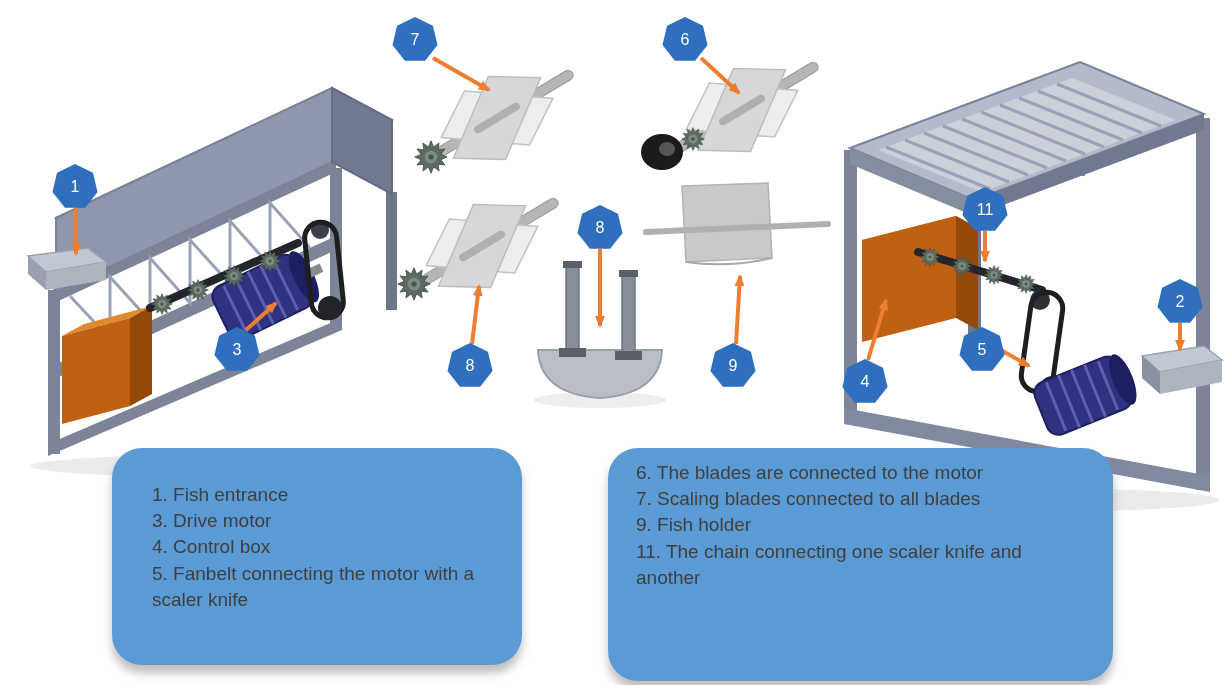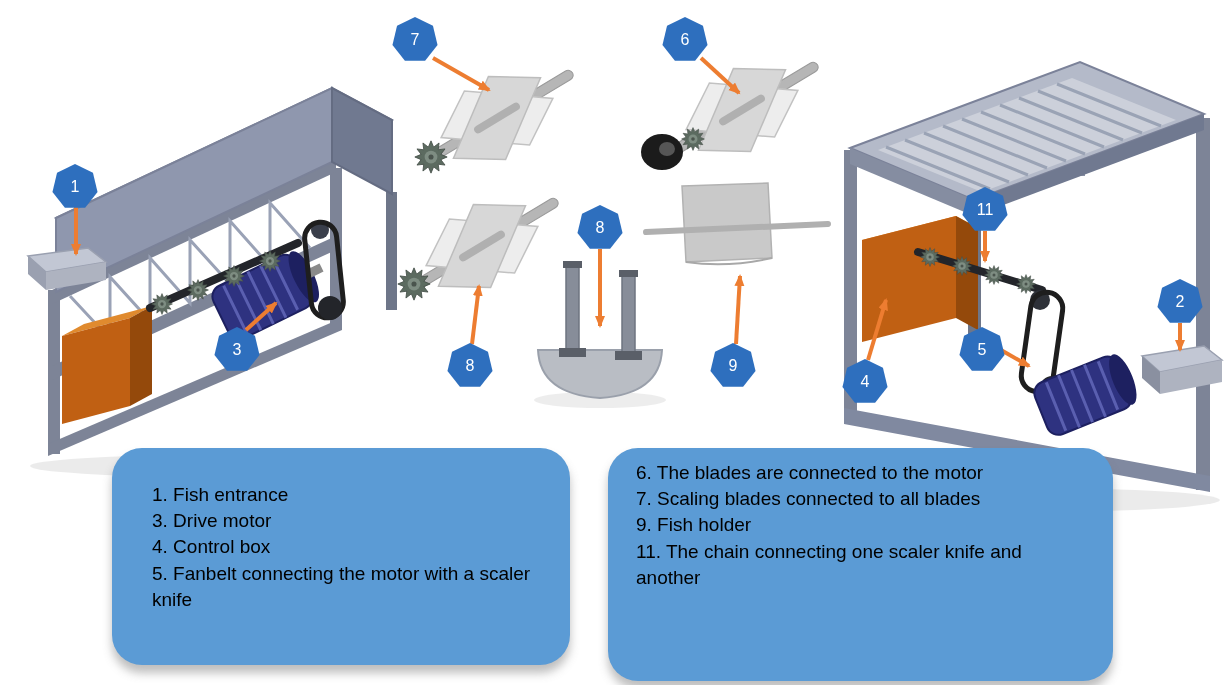--- a/index.html
+++ b/index.html
@@ -8,25 +8,25 @@
     font-family:"Liberation Sans",sans-serif;overflow:hidden;
   }
   svg.scene{position:absolute;left:0;top:0;z-index:1;}
   .badge{
     position:absolute;width:46px;height:46px;background:#2e6fbe;color:#fff;
     display:flex;align-items:center;justify-content:center;
     font-size:16px;font-weight:400;z-index:3;
     clip-path:polygon(50% 0%,89% 19%,99% 61%,72% 95%,28% 95%,1% 61%,11% 19%);
   }
   .legend{
-    position:absolute;background:#5b9bd5;border-radius:30px;color:#000000;
+    position:absolute;background:#5b9bd5;border-radius:30px;color:#404040;
     font-size:19px;line-height:1.38;z-index:2;
     box-shadow:0 8px 10px rgba(110,110,110,0.45);
   }
-  .legend-left{left:112px;top:448px;width:458px;height:217px;padding:34px 26px 0 40px;box-sizing:border-box;}
+  .legend-left{left:112px;top:448px;width:410px;height:217px;padding:34px 26px 0 40px;box-sizing:border-box;}
   .legend-right{left:608px;top:448px;width:505px;height:233px;padding:12px 26px 0 28px;box-sizing:border-box;}
   .legend-item{margin:0;}
 </style>
 </head>
 <body>
 
 <div class="canvas">
 
   <svg class="scene" width="1228" height="685" viewBox="0 0 1228 685">
     <defs>

